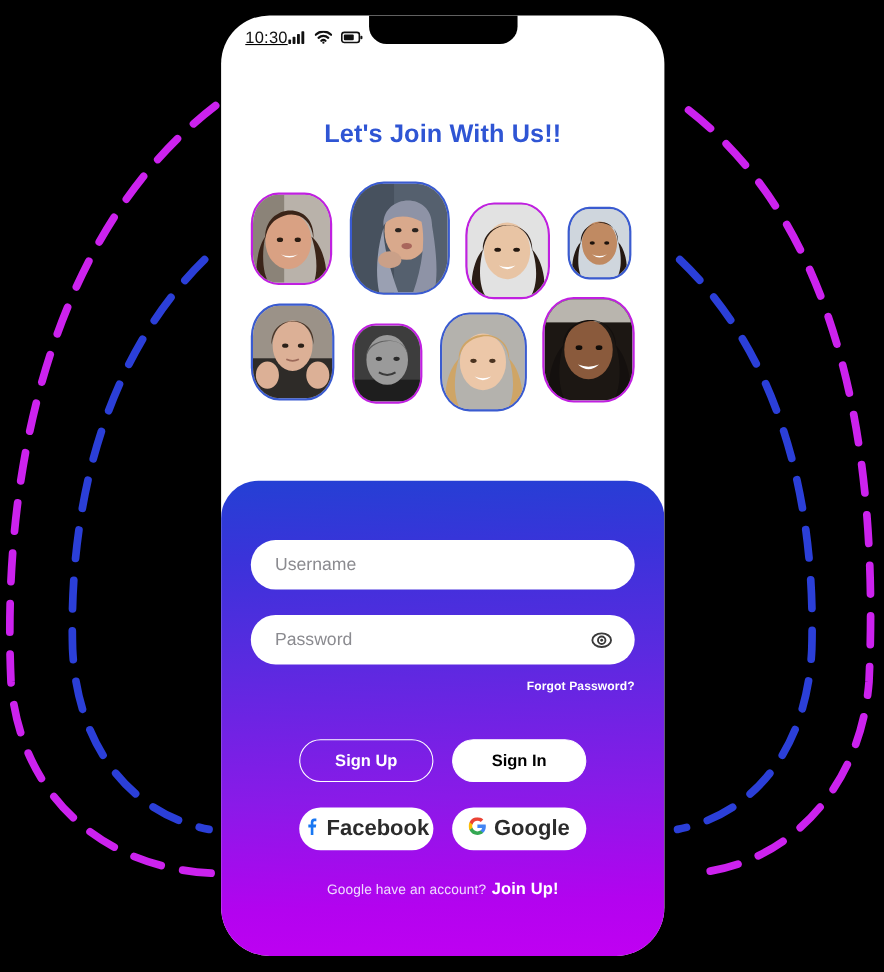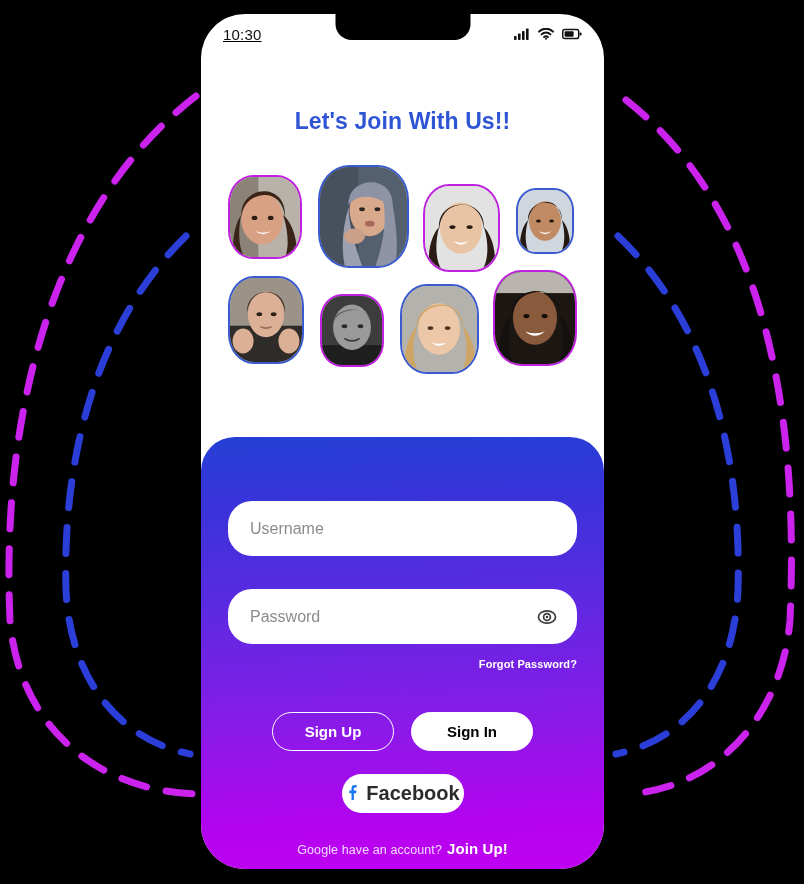--- a/index.html
+++ b/index.html
@@ -45,21 +45,20 @@
     z-index: 40;
   }
 
   
   .statusbar {
     position: absolute;
     left: 0; top: 0;
     width: 403px; height: 40px;
     display: flex;
     align-items: center;
-    justify-content: space-between;
     padding: 0 22px;
     z-index: 30;
     text-decoration: underline;
   }
   .status-time {
     font-size: 15px;
     font-weight: 500;
     color: #111111;
     letter-spacing: .2px;
   }
@@ -108,22 +107,22 @@
     width: 403px; height: 432px;
     background: linear-gradient(178deg, #2440d4 0%, #3a33da 16%, #5b2ae0 38%, #8a1ae8 66%, #b303ef 88%, #c000f2 100%);
     border-top-left-radius: 34px;
     border-top-right-radius: 34px;
     z-index: 20;
     padding: 0 27px;
   }
 
   .field {
     position: relative;
-    margin-top: 10px;
-    height: 55px;
+    margin-top: 0;
+    height: 45px;
     background: #ffffff;
     border-radius: 24px;
     display: flex;
     align-items: center;
     padding: 0 22px;
   }
   .field-input {
     border: 0;
     outline: 0;
     background: transparent;
@@ -398,20 +397,31 @@
 
       <div class="btn-row">
         <div class="btn btn-social">
           <span>
             <svg width="14" height="16" viewBox="0 0 14 16">
               <path d="M8.9 16 V 9.2 H 11.1 L 11.5 6.5 H 8.9 V 4.8 C 8.9 4.0 9.1 3.5 10.3 3.5 H 11.6 V 1.1 C 11.3 1.05 10.6 1 9.7 1 C 7.8 1 6.5 2.2 6.5 4.4 V 6.5 H 4.3 V 9.2 H 6.5 V 16 Z" fill="#1877f2"></path>
             </svg>
           </span>
           <span>Facebook</span>
         </div>
+        <div class="btn btn-social">
+          <span>
+            <svg width="16" height="16" viewBox="0 0 18 18">
+              <path fill="#4285f4" d="M17.6 9.2c0-.64-.06-1.25-.16-1.84H9v3.48h4.84a4.14 4.14 0 0 1-1.8 2.72v2.26h2.92c1.7-1.57 2.68-3.88 2.68-6.62z"></path>
+              <path fill="#34a853" d="M9 18c2.43 0 4.47-.8 5.96-2.18l-2.92-2.26c-.8.54-1.83.86-3.04.86-2.34 0-4.32-1.58-5.03-3.7H.95v2.33A9 9 0 0 0 9 18z"></path>
+              <path fill="#fbbc05" d="M3.97 10.72a5.4 5.4 0 0 1 0-3.44V4.95H.95a9 9 0 0 0 0 8.1l3.02-2.33z"></path>
+              <path fill="#ea4335" d="M9 3.58c1.32 0 2.5.45 3.44 1.35l2.58-2.58C13.46.9 11.43 0 9 0A9 9 0 0 0 .95 4.95l3.02 2.33C4.68 5.16 6.66 3.58 9 3.58z"></path>
+            </svg>
+          </span>
+          <span>Google</span>
+        </div>
       </div>
 
       <div class="footer">
         <span>Google have an account?</span><span class="strong">Join Up!</span>
       </div>
 
     </div>
   </div>
 </div>
 

